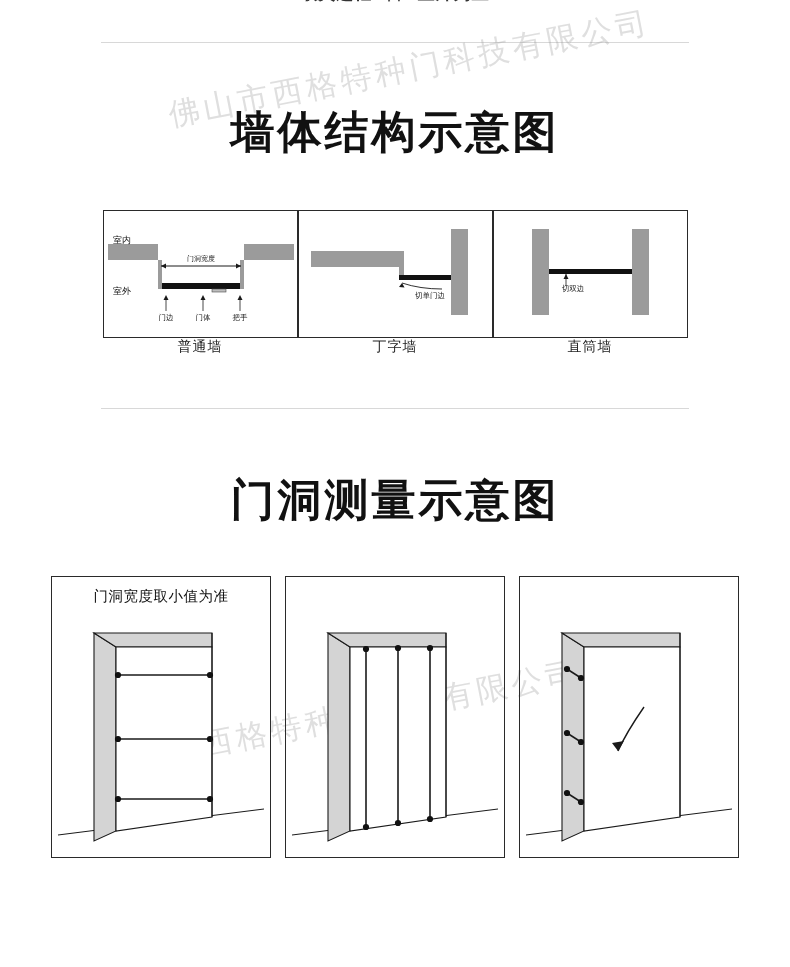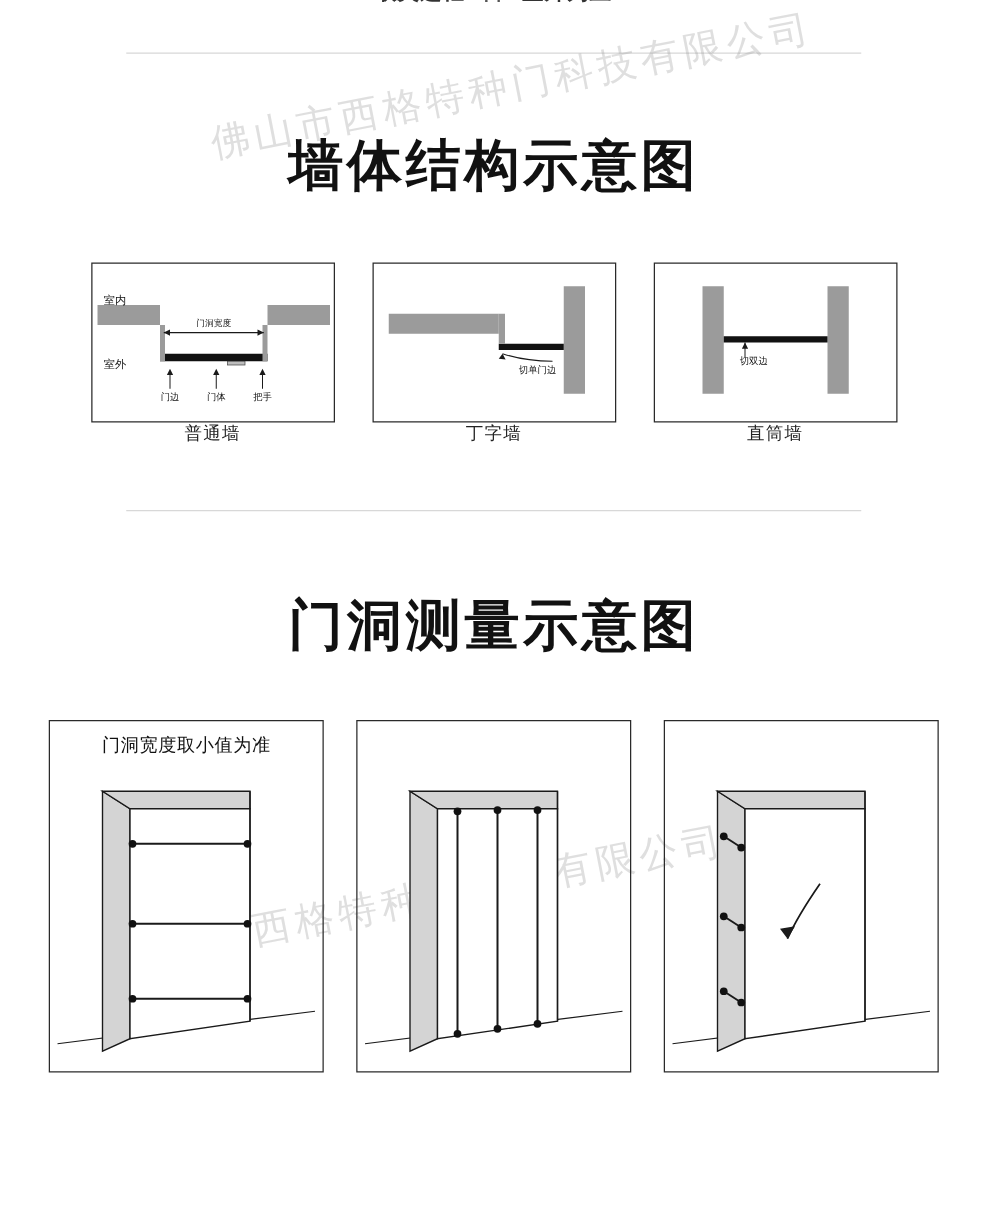--- a/index.html
+++ b/index.html
@@ -83,21 +83,20 @@
     z-index: 6;
   }
   .title-1 { margin-top: 60px; }
   .title-2 { margin-top: 62px; }
 
   
   .wall-row {
     margin-top: 48px;
     display: flex;
     justify-content: center;
-    gap: 30px;
     position: relative;
     z-index: 6;
   }
   .wall-cell {
     width: 195px;
   }
   .wall-box {
     width: 193px;
     height: 126px;
     border: 1px solid #2a2a2a;
@@ -110,21 +109,21 @@
     font-size: 14px;
     color: #222;
     letter-spacing: 1px;
   }
 
   
   .door-row {
     margin-top: 46px;
     display: flex;
     justify-content: center;
-    gap: 26px;
+    gap: 14px;
     position: relative;
     z-index: 6;
   }
   .door-box {
     width: 218px;
     height: 280px;
     border: 1px solid #2a2a2a;
     position: relative;
     overflow: hidden;
     background: transparent;

